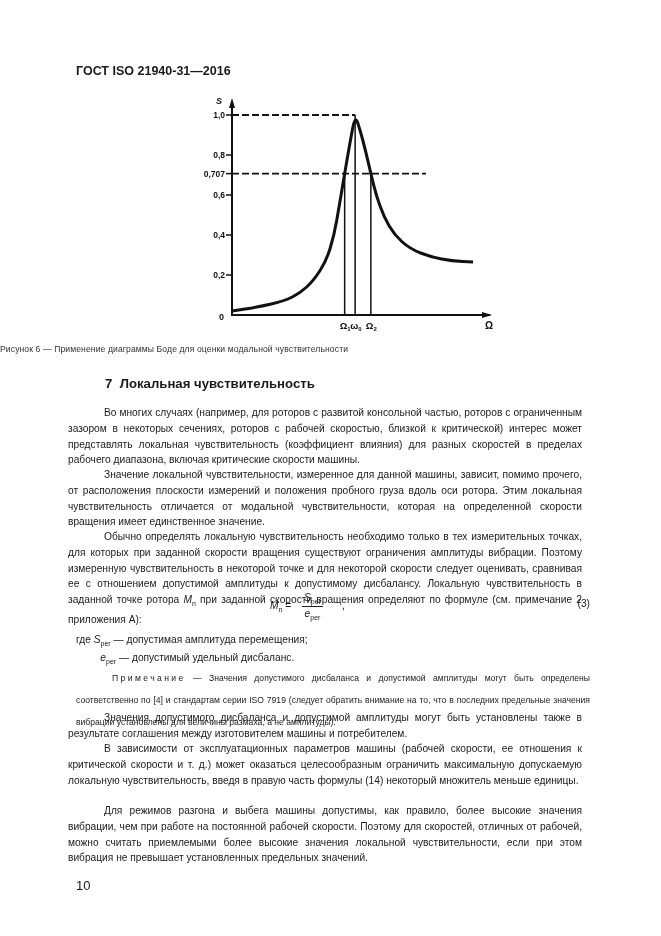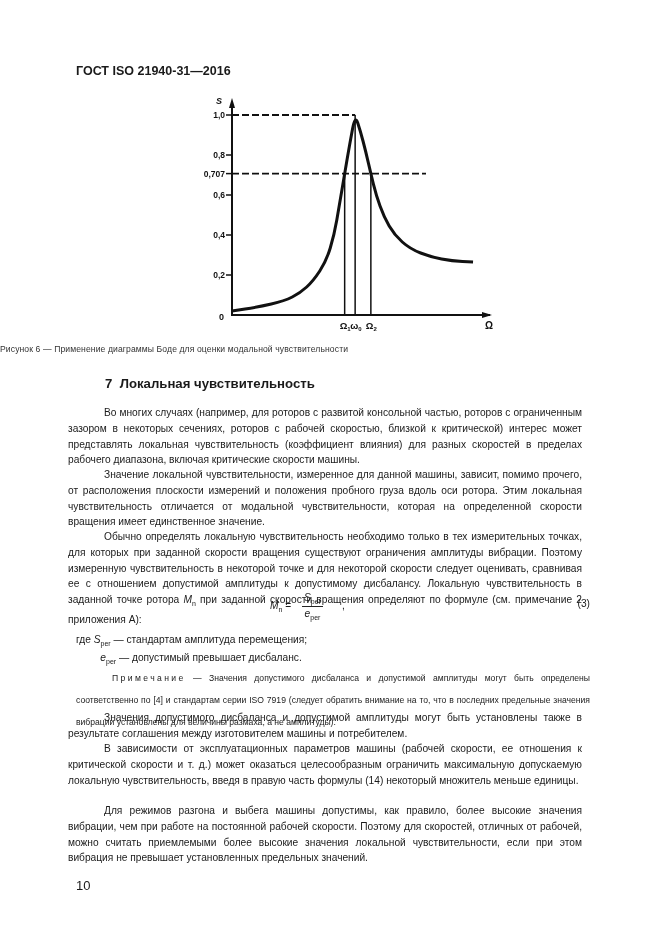--- a/index.html
+++ b/index.html
@@ -93,22 +93,22 @@
   <span class="frac">
     <div class="num"><span>S</span><sub>per</sub></div>
     <div class="bar"></div>
     <div class="den"><span>e</span><sub>per</sub></div>
   </span>
   <span class="comma">,</span>
   <span class="eqno">(3)</span>
 </div>
 
 <div class="abs where">
-  <div><span>где </span><i>S</i><sub>per</sub><span> —  стандартам амплитуда перемещения;</span></div>
-  <div class="row2">&nbsp;&nbsp;&nbsp;&nbsp;<i>e</i><sub>per</sub><span> —  допустимый превышает дисбаланс.</span></div>
+  <div><span>где </span><i>S</i><sub>per</sub><span> —  допустимая амплитуда перемещения;</span></div>
+  <div class="row2">&nbsp;&nbsp;&nbsp;&nbsp;<i>e</i><sub>per</sub><span> —  допустимый удельный дисбаланс.</span></div>
 </div>
 
 <div class="abs note">
     <p><span class="spaced">Примечание</span><span> — Значения допустимого дисбаланса и допустимой амплитуды могут быть определены соответственно по [4] и стандартам серии ISO 7919 (следует обратить внимание на то, что в последних предельные значения вибрации установлены для величины размаха, а не амплитуды).</span></p>
   </div>
 
 <div class="abs body p4">
     <p>Значения допустимого дисбаланса и допустимой амплитуды могут быть установлены также в результате соглашения между изготовителем машины и потребителем.</p>
   </div>
 <div class="abs body p5">

